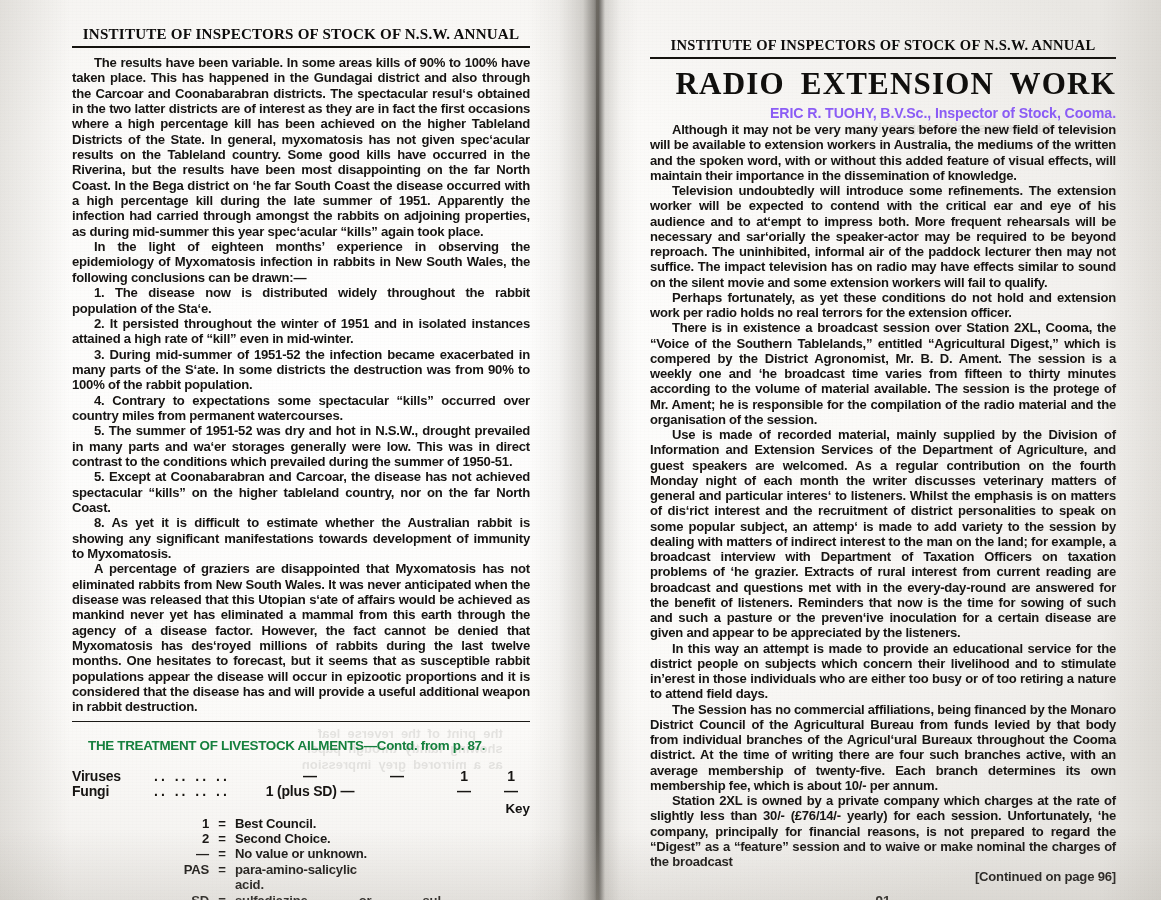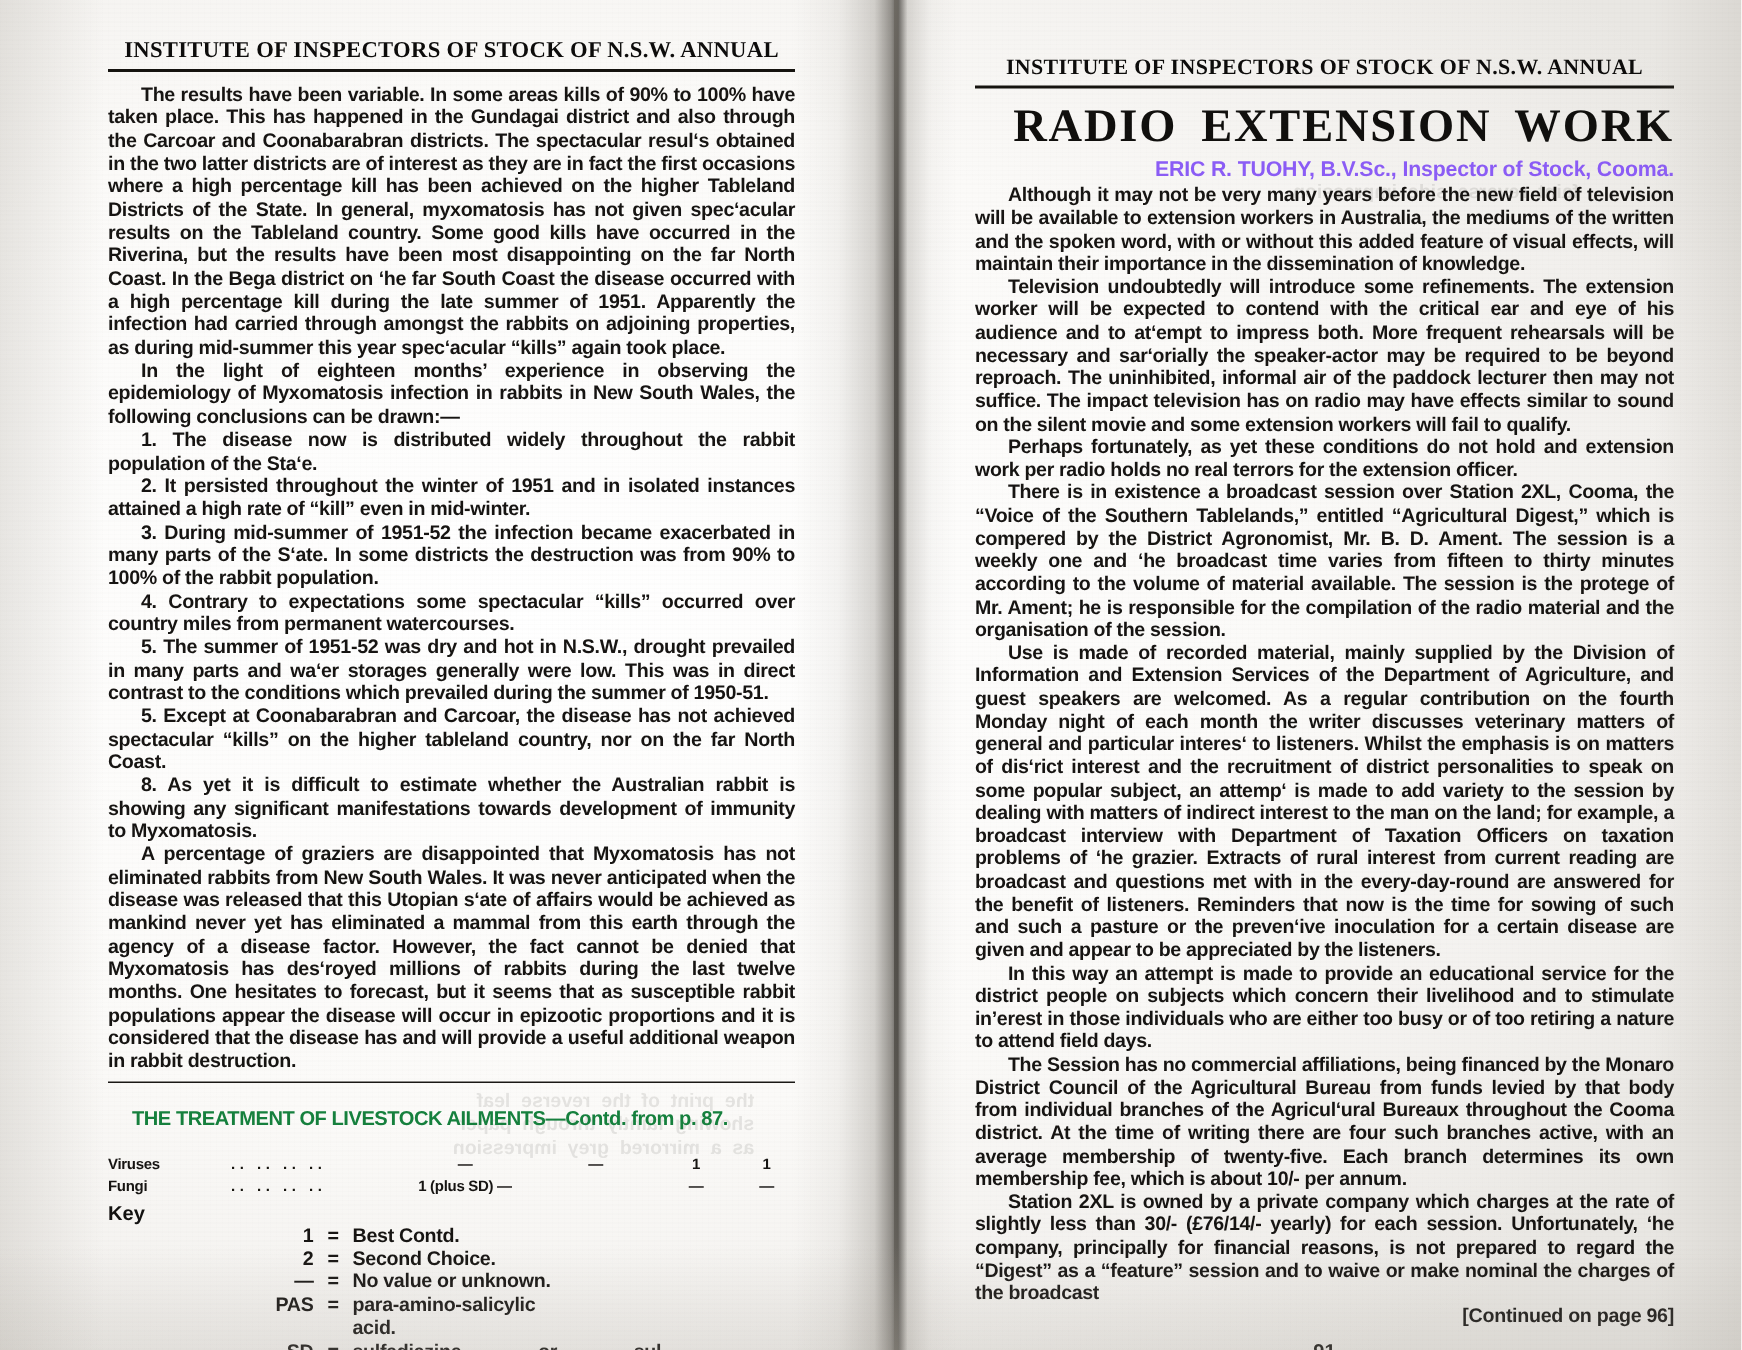--- a/index.html
+++ b/index.html
@@ -158,35 +158,35 @@
     white-space: nowrap;
     color: #15803d;
   }
   .sec-head .cont { font-weight: bold; }
 
   table.ail {
     width: 100%;
     border-collapse: collapse;
     font-family: "Liberation Sans", sans-serif;
     font-weight: bold;
-    font-size: 10px;
+    font-size: 14px;
     letter-spacing: -.2px;
     color: #161412;
     margin-top: 1px;
   }
   table.ail td { padding: 0; line-height: 15.4px; vertical-align: baseline; }
   td.ail-label { width: 82px; white-space: nowrap; }
   td.ail-leader { width: 108px; color: #17150f; letter-spacing: 3px; white-space: nowrap; }
   td.ail-c1 { width: 96px; text-align: center; }
   td.ail-c2 { width: 78px; text-align: center; }
   td.ail-c3 { width: 56px; text-align: center; }
   td.ail-c4 { text-align: center; }
 
   .key-title {
-    text-align: left;
+    text-align: right;
     font-family: "Liberation Sans", sans-serif;
     font-weight: bold;
     font-size: 13.4px;
     margin: 1px 0 0 0;
     color: #121110;
   }
   table.key {
     margin: 0 auto;
     border-collapse: collapse;
     font-family: "Liberation Sans", sans-serif;
@@ -285,21 +285,21 @@
       </tbody>
     </table>
 
     <div class="key-title">Key</div>
 
     <table class="key">
       <tbody>
         <tr>
           <td class="key-sym">1</td>
           <td class="key-eq">=</td>
-          <td class="key-def">Best  Contd.</td>
+          <td class="key-def">Best  Council.</td>
         </tr>
         <tr>
           <td class="key-sym">2</td>
           <td class="key-eq">=</td>
           <td class="key-def">Second  Choice.</td>
         </tr>
         <tr>
           <td class="key-sym">—</td>
           <td class="key-eq">=</td>
           <td class="key-def">No value or unknown.</td>

